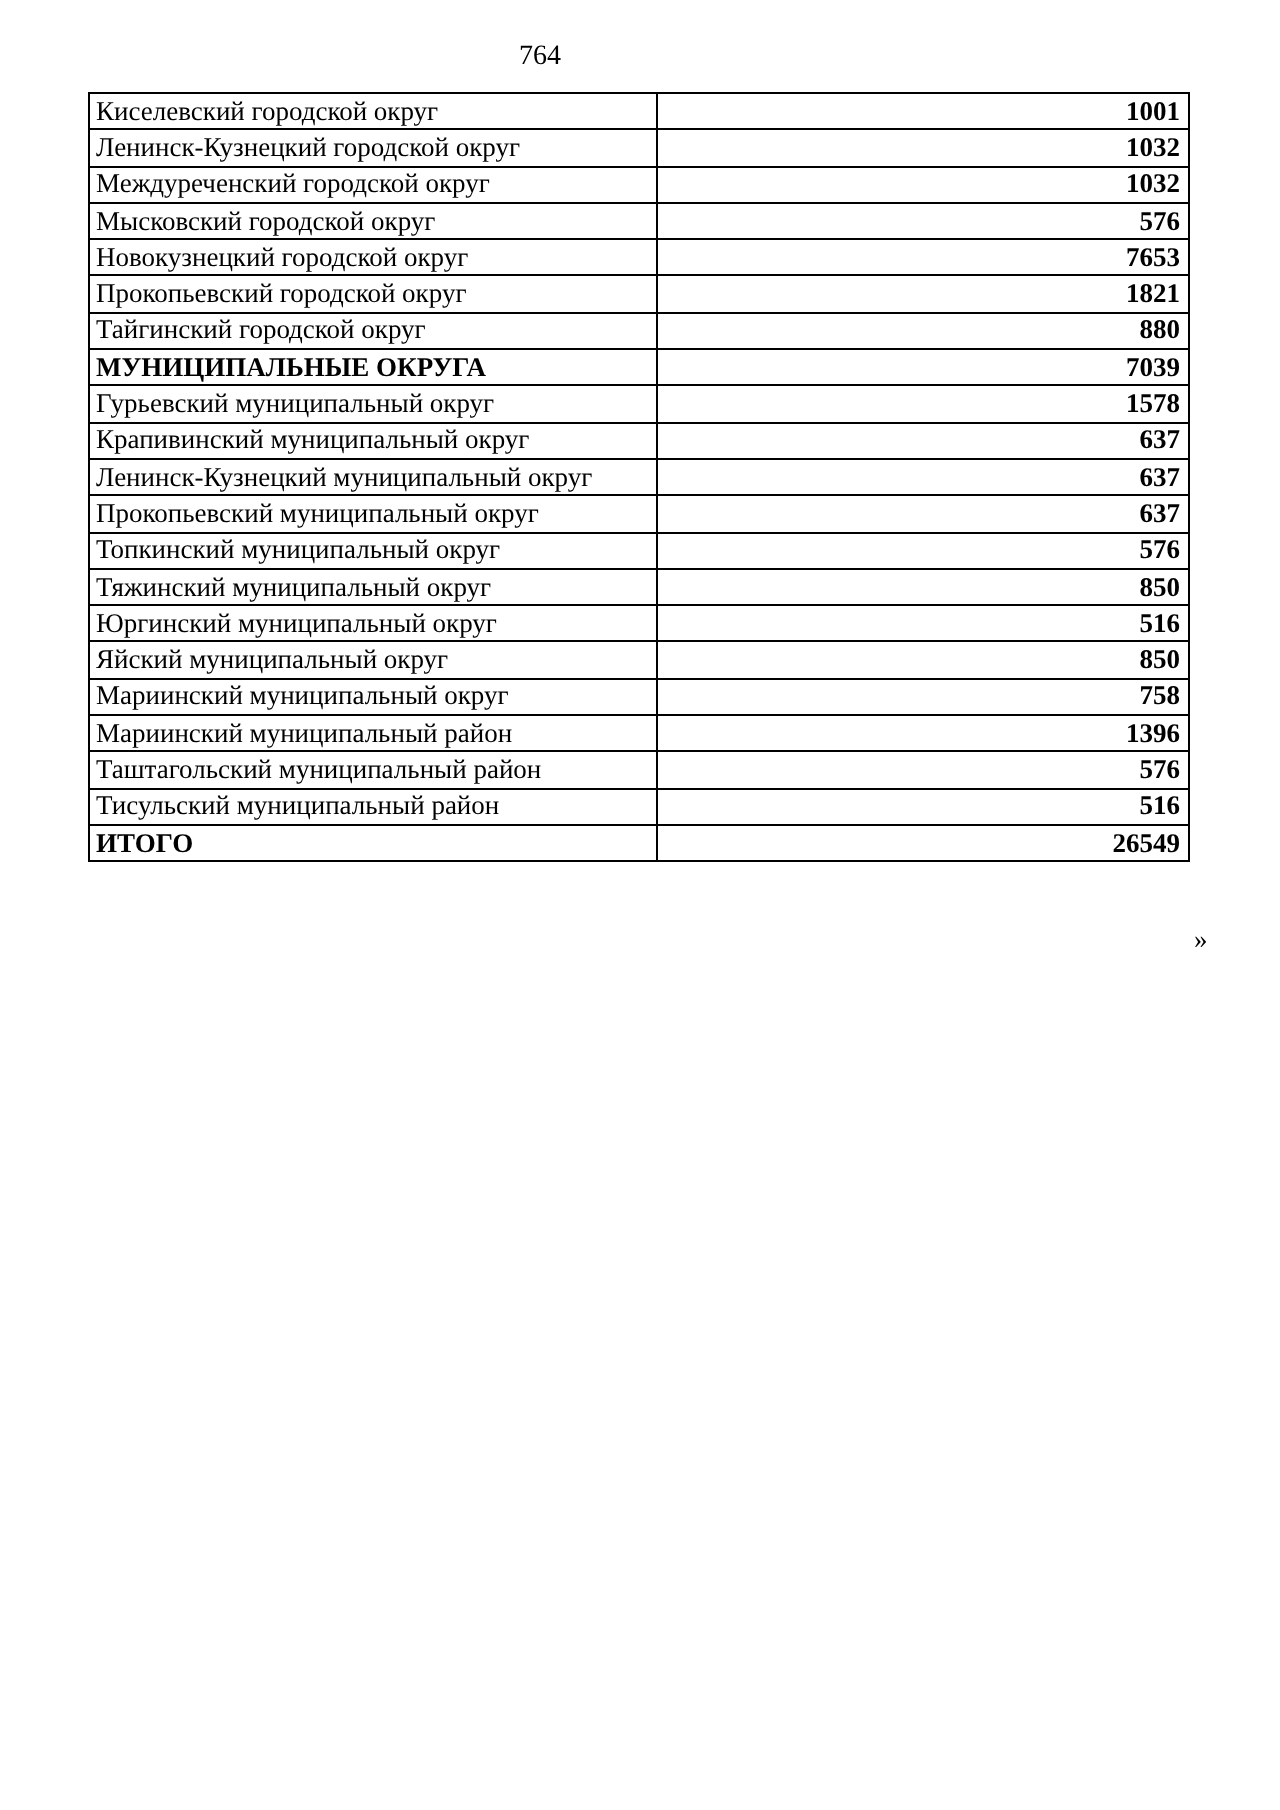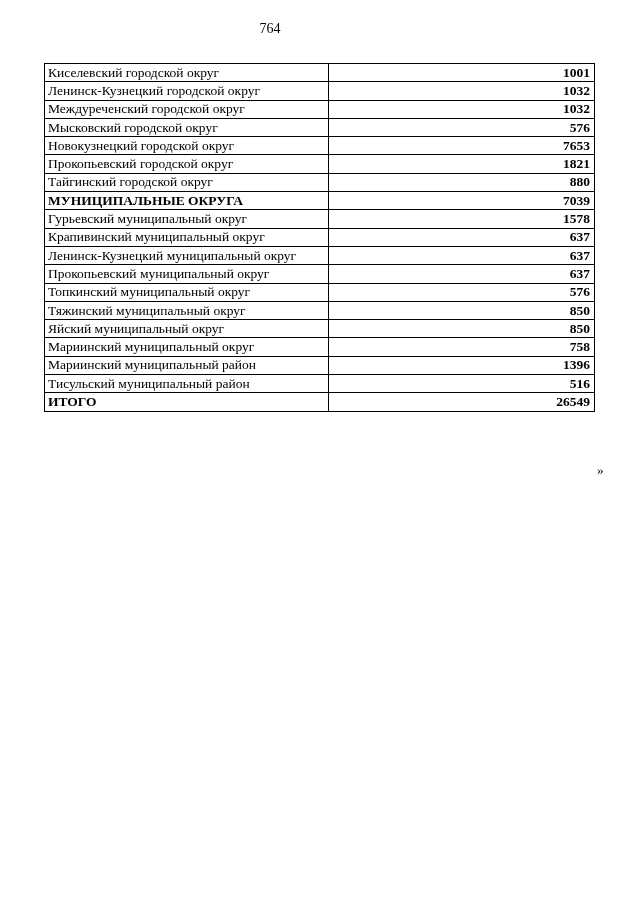--- a/index.html
+++ b/index.html
@@ -20,21 +20,21 @@
     top: 21px;
     left: 0;
     width: 540px;
     text-align: center;
     font-size: 14px;
     line-height: 16px;
   }
   table.data-table {
     position: absolute;
     left: 44px;
-    top: 63px;
+    top: 46px;
     width: 550px;
     border-collapse: collapse;
     table-layout: fixed;
   }
   table.data-table col.c-label { width: 284px; }
   table.data-table col.c-value { width: 266px; }
   table.data-table td {
     border: 1px solid #000000;
     font-size: 13.5px;
     line-height: 16px;
@@ -133,38 +133,46 @@
   <tr>
     <td class="label-cell">Топкинский муниципальный округ</td>
     <td class="value-cell">576</td>
   </tr>
 
   <tr>
     <td class="label-cell">Тяжинский муниципальный округ</td>
     <td class="value-cell">850</td>
   </tr>
 
+  <tr>
+    <td class="label-cell">Юргинский муниципальный округ</td>
+    <td class="value-cell">516</td>
+  </tr>
 
   <tr>
     <td class="label-cell">Яйский муниципальный округ</td>
     <td class="value-cell">850</td>
   </tr>
 
   <tr>
     <td class="label-cell">Мариинский муниципальный округ</td>
     <td class="value-cell">758</td>
   </tr>
 
 
 
   <tr>
     <td class="label-cell">Мариинский муниципальный район</td>
     <td class="value-cell">1396</td>
   </tr>
 
+  <tr>
+    <td class="label-cell">Таштагольский муниципальный район</td>
+    <td class="value-cell">576</td>
+  </tr>
 
   <tr>
     <td class="label-cell">Тисульский муниципальный район</td>
     <td class="value-cell">516</td>
   </tr>
 
   <tr class="bold">
     <td class="label-cell">ИТОГО</td>
     <td class="value-cell">26549</td>
   </tr>

